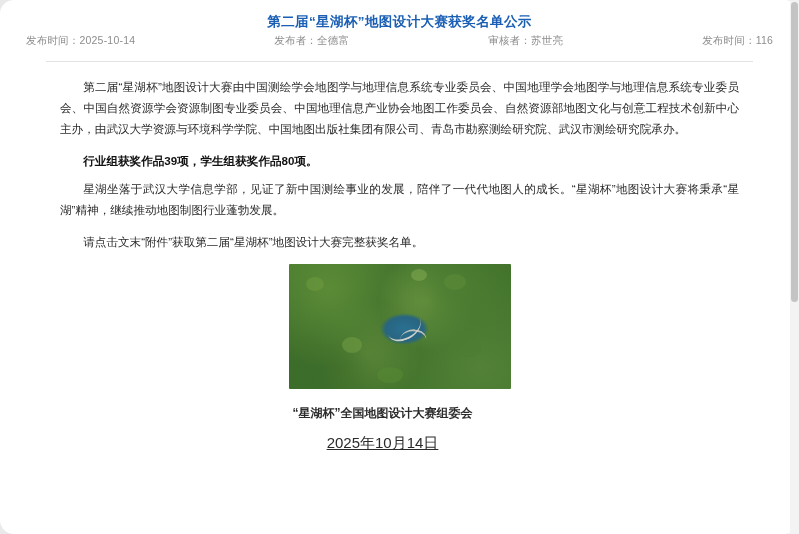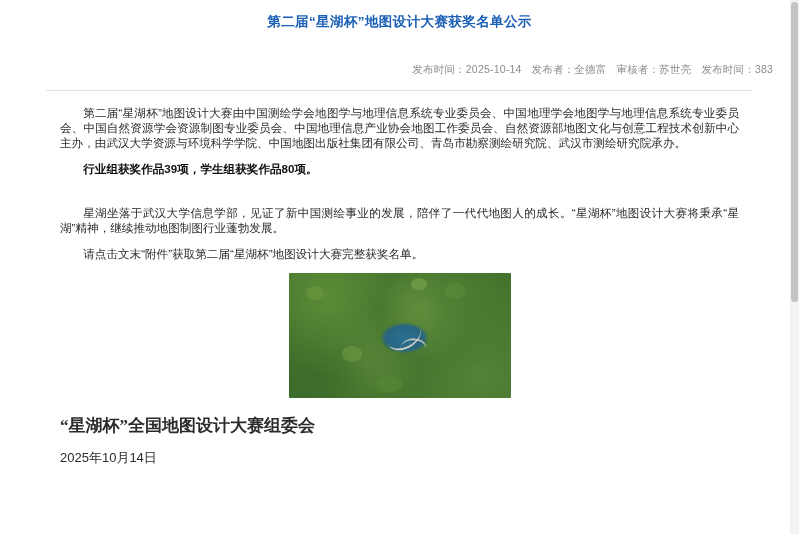--- a/index.html
+++ b/index.html
@@ -12,20 +12,21 @@
     background: #e9e9e9;
     font-family: "Liberation Sans", sans-serif;
     overflow: hidden;
   }
   .page {
     position: relative;
     width: 799px;
     height: 534px;
     background: #ffffff;
     box-sizing: border-box;
+    border-radius: 14px;
   }
   .article {
     position: absolute;
     left: 26px;
     top: 0;
     width: 747px;
     height: 534px;
     background: #ffffff;
     box-sizing: border-box;
     padding: 0 0 0 0;
@@ -33,25 +34,25 @@
   .title {
     text-align: center;
     color: #1a5fb4;
     font-size: 13.5px;
     font-weight: bold;
     letter-spacing: 0.4px;
     padding-top: 13px;
     font-family: "Liberation Sans", sans-serif;
   }
   .meta-row {
-    margin-top: 32px;
+    margin-top: 3px;
     display: flex;
-    justify-content: flex-end;
+    justify-content: space-between;
     align-items: center;
-    gap: 10px;
+    gap: 36px;
     font-size: 10.5px;
     color: #8d8d8d;
     letter-spacing: 0.2px;
   }
   .meta-item {
     white-space: nowrap;
   }
   .meta-label {
     color: #8d8d8d;
   }
@@ -61,31 +62,31 @@
   .divider {
     margin: 13px 20px 0 20px;
     border-top: 1px solid #e2e2e2;
   }
   .body {
     margin: 0 34px 0 34px;
     padding-top: 14px;
   }
   .para {
     font-size: 11.6px;
-    line-height: 15px;
+    line-height: 21px;
     color: #2b2b2b;
     text-indent: 2em;
     text-align: justify;
     margin: 0 0 11px 0;
     font-family: "Liberation Sans", sans-serif;
   }
   .para.bold {
     font-weight: bold;
     color: #111111;
-    margin-bottom: 29px;
+    margin-bottom: 7px;
   }
   .figure {
     margin: 12px auto 0 auto;
     width: 222px;
     height: 125px;
     position: relative;
     overflow: hidden;
     border-radius: 1px;
   }
   .photo {
@@ -124,31 +125,31 @@
     top: 52%;
     width: 26px;
     height: 20px;
     border-top: 2px solid #ded8c8;
     border-radius: 60% 40% 0 0;
     transform: rotate(12deg);
     opacity: 0.8;
   }
   .signature {
     margin: 16px 34px 0 0;
-    text-align: left;
-    font-size: 17px;
+    text-align: center;
+    font-size: 12px;
     color: #2b2b2b;
     font-weight: bold;
-    font-family: Liberation Serif, serif;
   }
   .date {
     margin: 12px 34px 0 0;
-    text-align: left;
-    font-size: 13px;
+    text-align: center;
+    font-size: 15px;
     color: #2b2b2b;
+    text-decoration: underline;
   }
   .scrollbar {
     position: absolute;
     right: 0;
     top: 0;
     width: 9px;
     height: 534px;
     background: #f3f3f3;
   }
   .scrollbar .thumb {
@@ -173,21 +174,21 @@
       <span class="meta-item">
         <span class="meta-label">发布时间：</span><span class="meta-value">2025-10-14</span>
       </span>
       <span class="meta-item">
         <span class="meta-label">发布者：</span><span class="meta-value">全德富</span>
       </span>
       <span class="meta-item">
         <span class="meta-label">审核者：</span><span class="meta-value">苏世亮</span>
       </span>
       <span class="meta-item">
-        <span class="meta-label">发布时间：</span><span class="meta-value">383</span>
+        <span class="meta-label">发布时间：</span><span class="meta-value">116</span>
       </span>
     </div>
 
     <div class="divider"></div>
 
     <div class="body">
       <p class="para">第二届“星湖杯”地图设计大赛由中国测绘学会地图学与地理信息系统专业委员会、中国地理学会地图学与地理信息系统专业委员会、中国自然资源学会资源制图专业委员会、中国地理信息产业协会地图工作委员会、自然资源部地图文化与创意工程技术创新中心主办，由武汉大学资源与环境科学学院、中国地图出版社集团有限公司、青岛市勘察测绘研究院、武汉市测绘研究院承办。</p>
       <p class="para bold">行业组获奖作品39项，学生组获奖作品80项。</p>
       <p class="para">星湖坐落于武汉大学信息学部，见证了新中国测绘事业的发展，陪伴了一代代地图人的成长。“星湖杯”地图设计大赛将秉承“星湖”精神，继续推动地图制图行业蓬勃发展。</p>
       <p class="para">请点击文末“附件”获取第二届“星湖杯”地图设计大赛完整获奖名单。</p>

